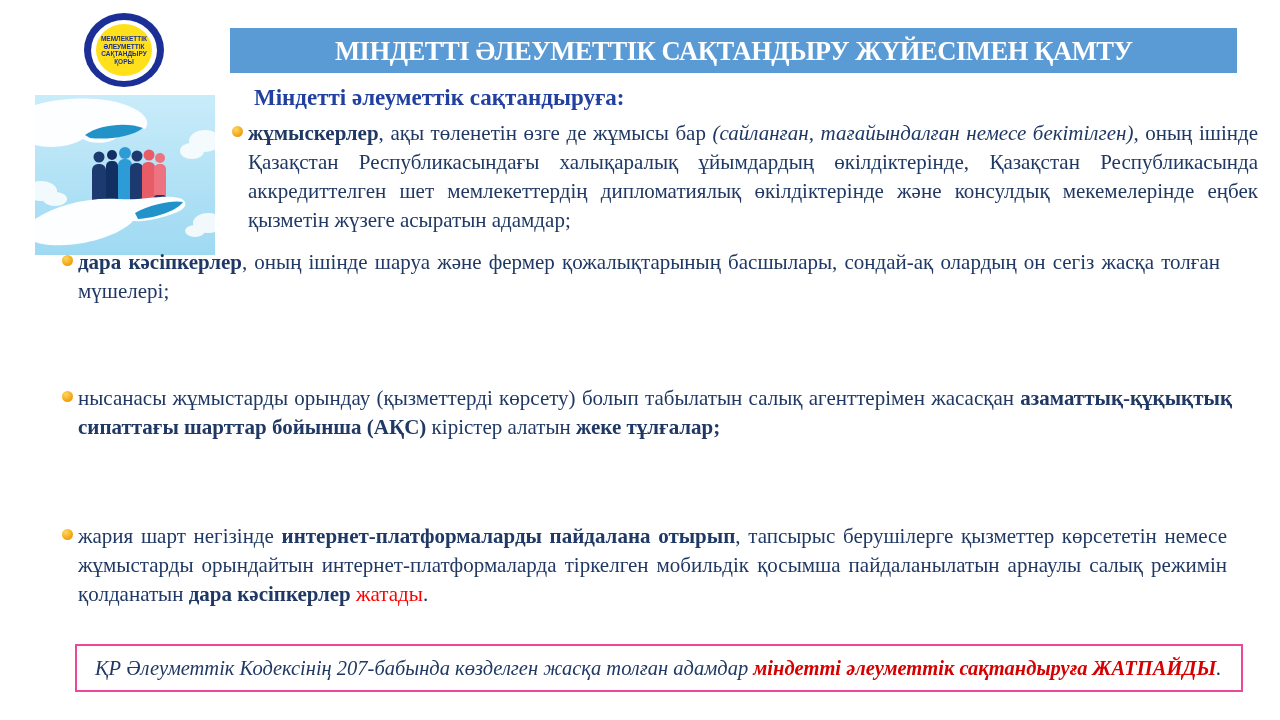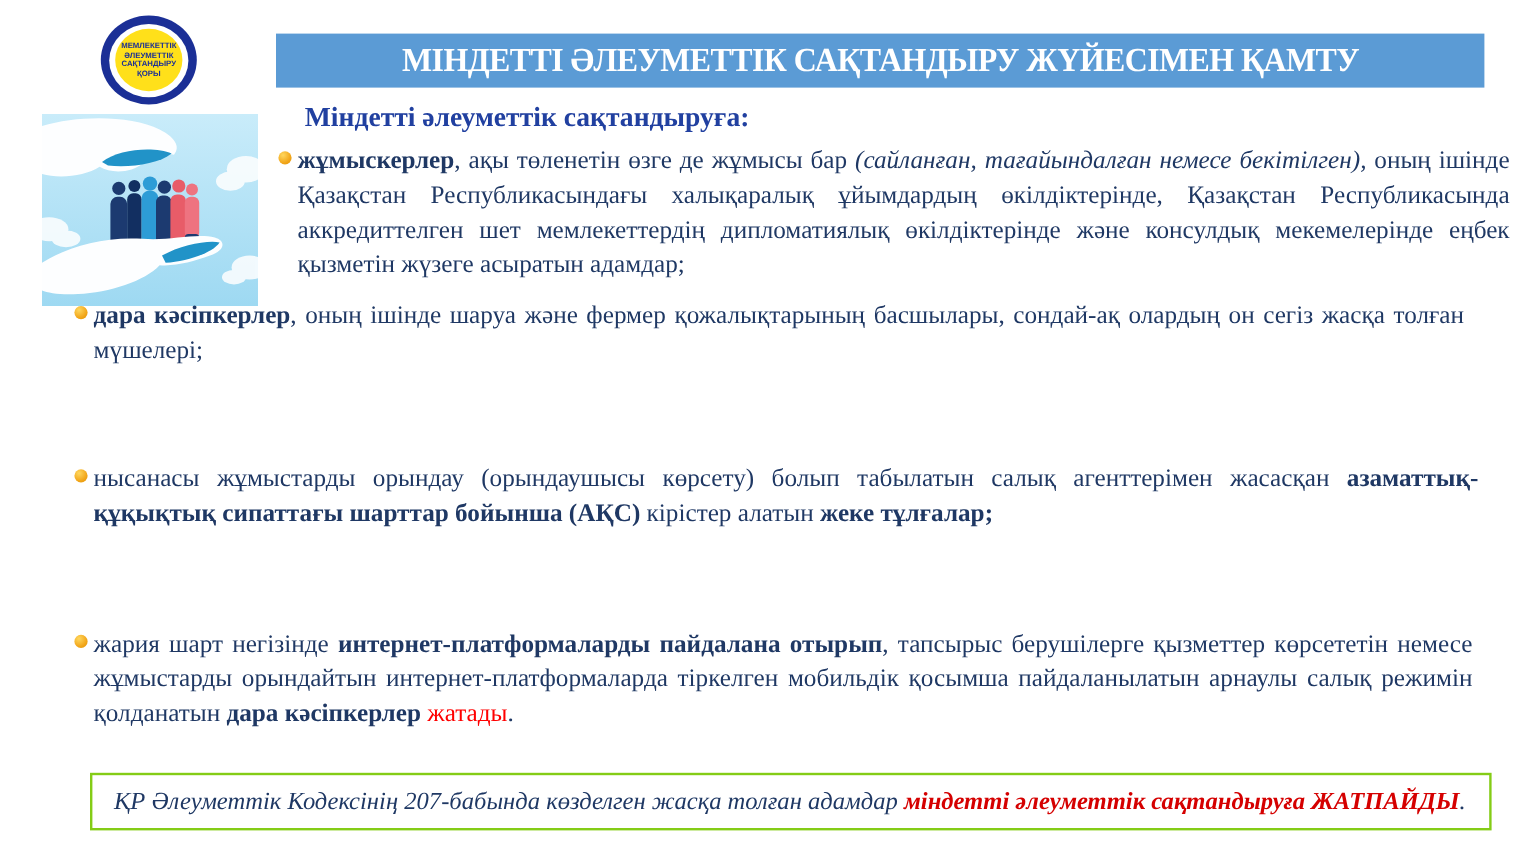--- a/index.html
+++ b/index.html
@@ -69,21 +69,21 @@
   .b1 { left: 232px; top: 119px; width: 1026px; }
   .b2 { left: 62px;  top: 248px; width: 1158px; }
   .b3 { left: 62px;  top: 324px; width: 1158px; }
   .b4 { left: 62px;  top: 384px; width: 1170px; }
   .b5 { left: 62px;  top: 452px; width: 1158px; }
   .b6 { left: 62px;  top: 522px; width: 1165px; }
   
   .footer {
     position: absolute; left: 75px; top: 644px;
     width: 1168px; height: 48px;
-    border: 2px solid #84cc16;
+    border: 2px solid #ec4899;
     background: #ffffff;
     display: flex; align-items: center;
     padding-left: 18px;
     font-size: 20.5px;
   }
   .b { font-weight: bold; }
   .i { font-style: italic; }
 </style>
 </head>
 <body>
@@ -154,21 +154,21 @@
   </div>
 
   <div class="bullet b2">
     <span class="dot"></span>
     <div class="btext"><span class="b">дара кәсіпкерлер</span><span>, оның ішінде шаруа және фермер қожалықтарының басшылары, сондай-ақ олардың он сегіз жасқа толған мүшелері;</span></div>
   </div>
 
 
   <div class="bullet b4">
     <span class="dot"></span>
-    <div class="btext"><span>нысанасы жұмыстарды орындау (орындаушысы көрсету) болып табылатын салық агенттерімен жасасқан </span><span class="b">азаматтық-құқықтық сипаттағы шарттар бойынша (АҚС)</span><span> кірістер алатын </span><span class="b">жеке тұлғалар;</span></div>
+    <div class="btext"><span>нысанасы жұмыстарды орындау (қызметтерді көрсету) болып табылатын салық агенттерімен жасасқан </span><span class="b">азаматтық-құқықтық сипаттағы шарттар бойынша (АҚС)</span><span> кірістер алатын </span><span class="b">жеке тұлғалар;</span></div>
   </div>
 
 
   <div class="bullet b6">
     <span class="dot"></span>
     <div class="btext"><span>жария шарт негізінде </span><span class="b">интернет-платформаларды пайдалана отырып</span><span>, тапсырыс берушілерге қызметтер көрсететін немесе жұмыстарды орындайтын интернет-платформаларда тіркелген мобильдік қосымша пайдаланылатын арнаулы салық режимін қолданатын </span><span class="b">дара кәсіпкерлер</span><span style="color: rgb(255, 0, 0);"> жатады</span><span>.</span></div>
   </div>
 
   <div class="footer">
     <div><span class="i">ҚР Әлеуметтік Кодексінің 207-бабында көзделген жасқа толған адамдар </span><span class="b i" style="color: rgb(213, 0, 0);">міндетті әлеуметтік сақтандыруға ЖАТПАЙДЫ</span><span class="i">.</span></div>

